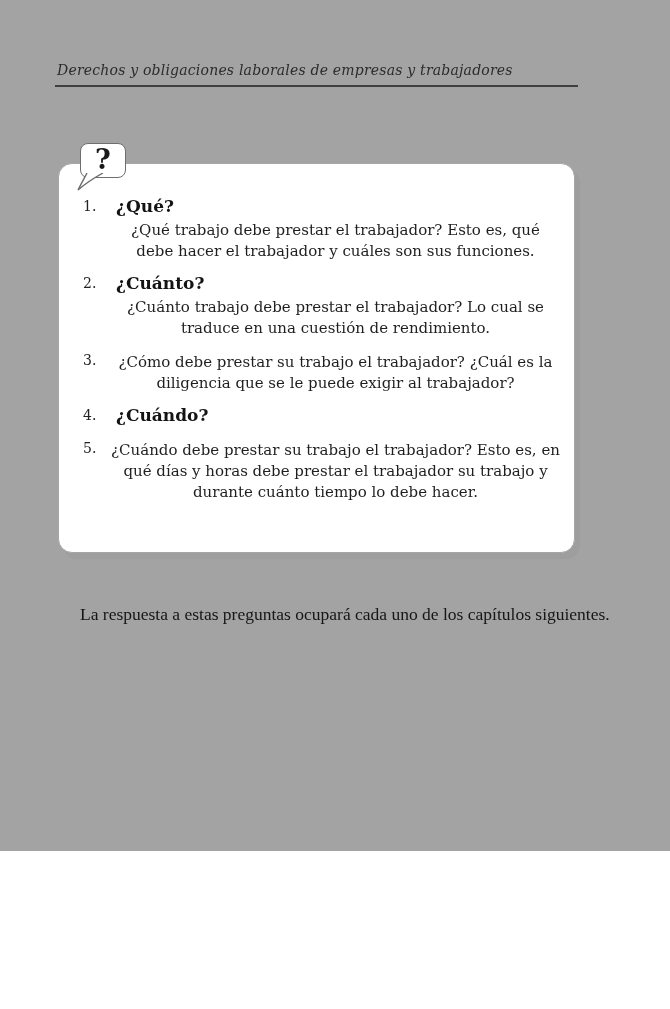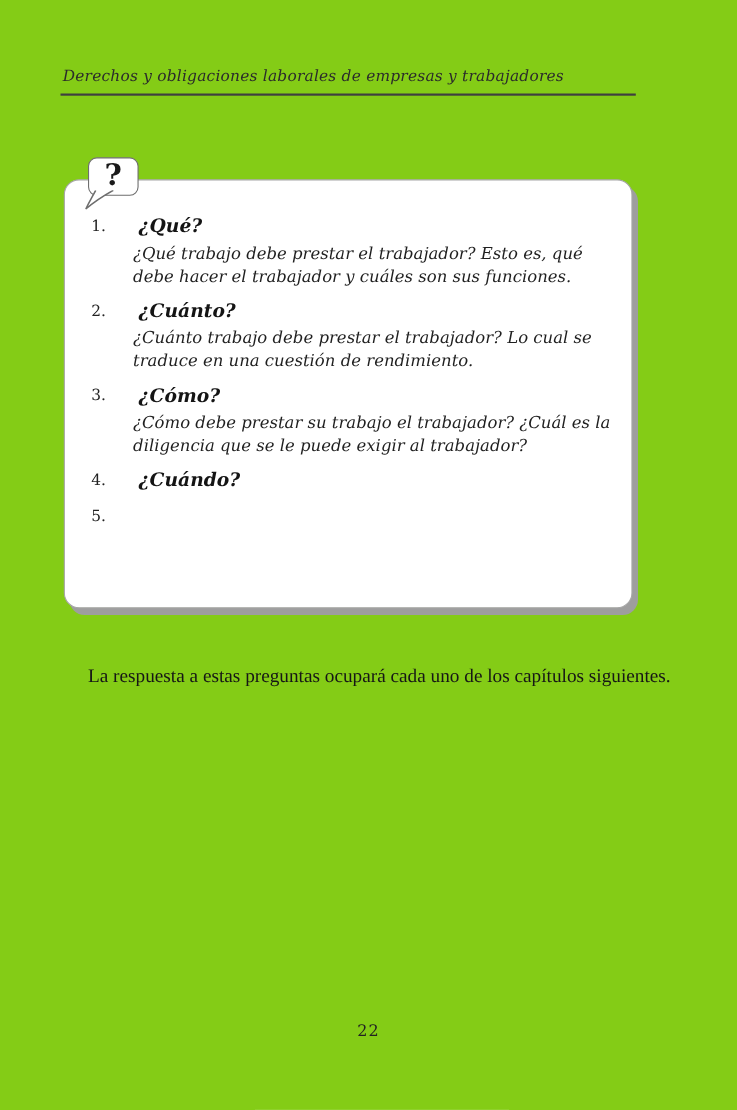--- a/index.html
+++ b/index.html
@@ -3,22 +3,22 @@
 <meta charset="utf-8">
 <style>
   html, body {
     margin: 0;
     padding: 0;
     background: #ffffff;
   }
   .page {
     position: relative;
     width: 670px;
-    height: 1009px;
-    background: #84cc16;
+    height: 851px;
+    background: #a3a3a3;
     overflow: hidden;
     font-family: "DejaVu Serif", serif;
     color: #1c1c1c;
   }
 
   
   .running-head {
     position: absolute;
     left: 57px;
     top: 62px;
@@ -93,36 +93,36 @@
     margin-bottom: 10px;
   }
   .q-num {
     flex: 0 0 18px;
     font-size: 14px;
     line-height: 23px;
     color: #222222;
     text-align: left;
   }
   .q-body {
-    margin-left: 20px;
+    margin-left: 10px;
     width: 462px;
-    font-style: italic;
   }
   .q-title {
     font-weight: bold;
     font-size: 17px;
     line-height: 22px;
     margin-left: 5px;
     color: #141414;
   }
   .q-desc {
     font-size: 15px;
     line-height: 21px;
     margin-top: 3px;
     color: #1f1f1f;
+    text-align: center;
   }
 
   
   .closing {
     position: absolute;
     left: 37px;
     top: 585px;
     width: 566px;
     margin: 16px;
     font-family: "Liberation Serif", serif;
@@ -174,33 +174,33 @@
       <li class="q-item">
         <span class="q-num">2.</span>
         <div class="q-body">
           <div class="q-title">¿Cuánto?</div>
           <div class="q-desc">¿Cuánto trabajo debe prestar el trabajador? Lo cual se traduce en una cuestión de rendimiento.</div>
         </div>
       </li>
       <li class="q-item">
         <span class="q-num">3.</span>
         <div class="q-body">
-          <div class="q-title">¿Cómo?</div>
           <div class="q-desc">¿Cómo debe prestar su trabajo el trabajador? ¿Cuál es la diligencia que se le puede exigir al trabajador?</div>
         </div>
       </li>
       <li class="q-item">
         <span class="q-num">4.</span>
         <div class="q-body">
           <div class="q-title">¿Cuándo?</div>
         </div>
       </li>
       <li class="q-item">
         <span class="q-num">5.</span>
         <div class="q-body">
+          <div class="q-desc">¿Cuándo debe prestar su trabajo el trabajador? Esto es, en qué días y horas debe prestar el trabajador su trabajo y durante cuánto tiempo lo debe hacer.</div>
         </div>
       </li>
     </ol>
   </section>
 
   <p class="closing">La respuesta a estas preguntas ocupará cada uno de los capítulos siguientes.</p>
 
   <div class="folio">22</div>
 
 </div>

